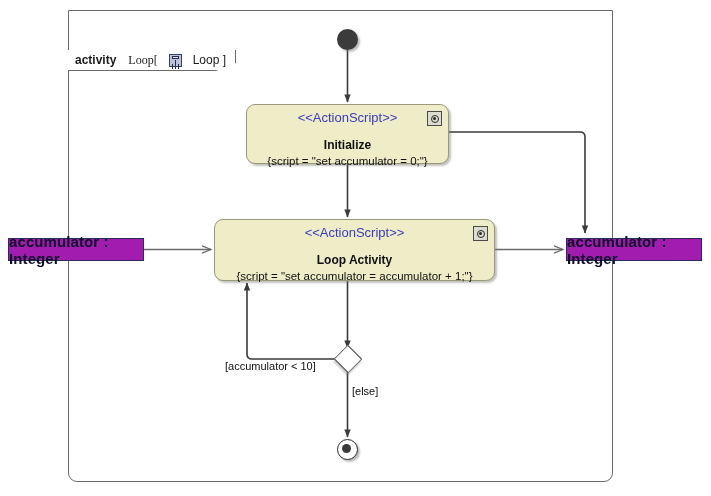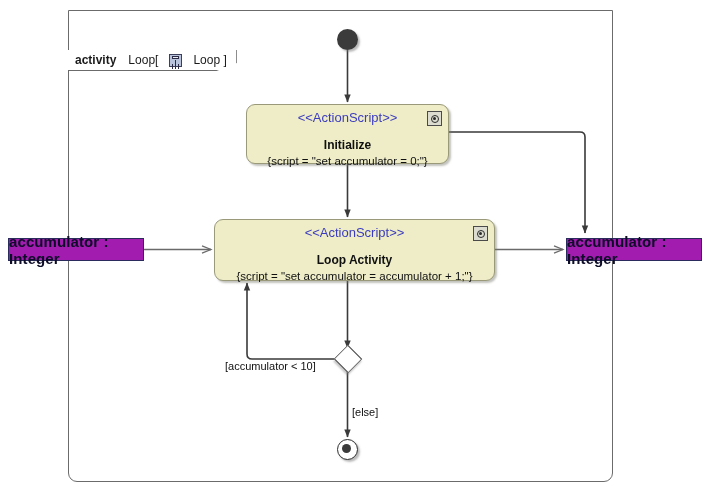--- a/index.html
+++ b/index.html
@@ -43,21 +43,21 @@
     align-items: center;
     gap: 8px;
     font-size: 12px;
     color: #1a1a1a;
     -webkit-clip-path: polygon(0 0, 100% 0, 100% 62%, 88% 100%, 0 100%);
     clip-path: polygon(0 0, 100% 0, 100% 62%, 88% 100%, 0 100%);
     white-space: nowrap;
     margin-top: 40px;
   }
   #frame-tab .kw { font-weight: bold; }
-  #frame-tab .nm { font-weight: normal; margin-left: 4px; }
+  #frame-tab .nm { font-weight: normal; margin-left: 4px; font-family: Liberation Serif, serif; }
   #frame-tab .brk { font-weight: normal; }
   .tab-icon {
     width: 13px;
     height: 13px;
     margin: 0 3px;
     border: 1px solid #3d3d5c;
     background: #b9c4dc;
     position: relative;
     display: inline-block;
     vertical-align: middle;
@@ -206,21 +206,21 @@
   }
 
   
   .guard {
     position: absolute;
     font-size: 11px;
     color: #101010;
     white-space: nowrap;
   }
   #guard-loop { left: 225px; top: 360px; }
-  #guard-else { left: 352px; top: 406px; }
+  #guard-else { left: 352px; top: 385px; }
 </style>
 </head>
 <body>
 
 <div id="canvas">
 
   <div id="frame"></div>
   <div id="frame-tab">
     <span class="kw">activity</span>
     <span class="nm">Loop[</span>

